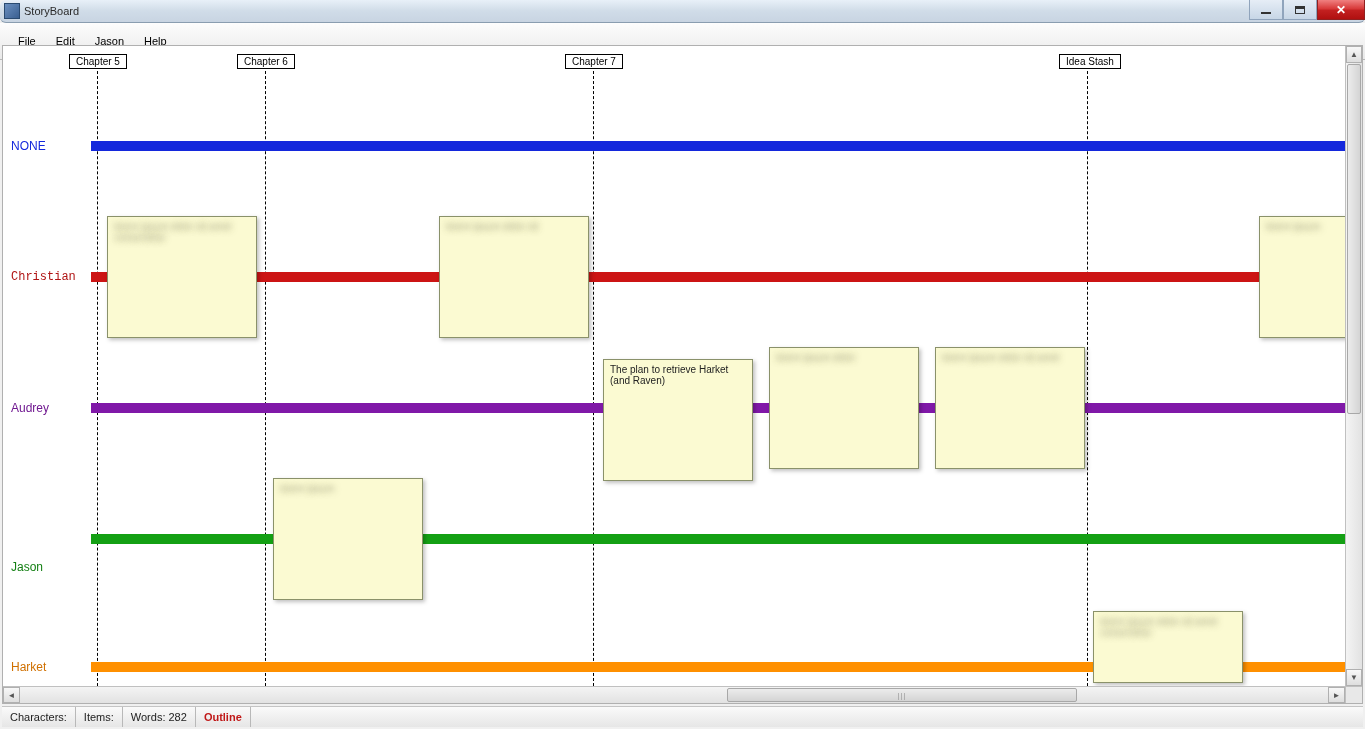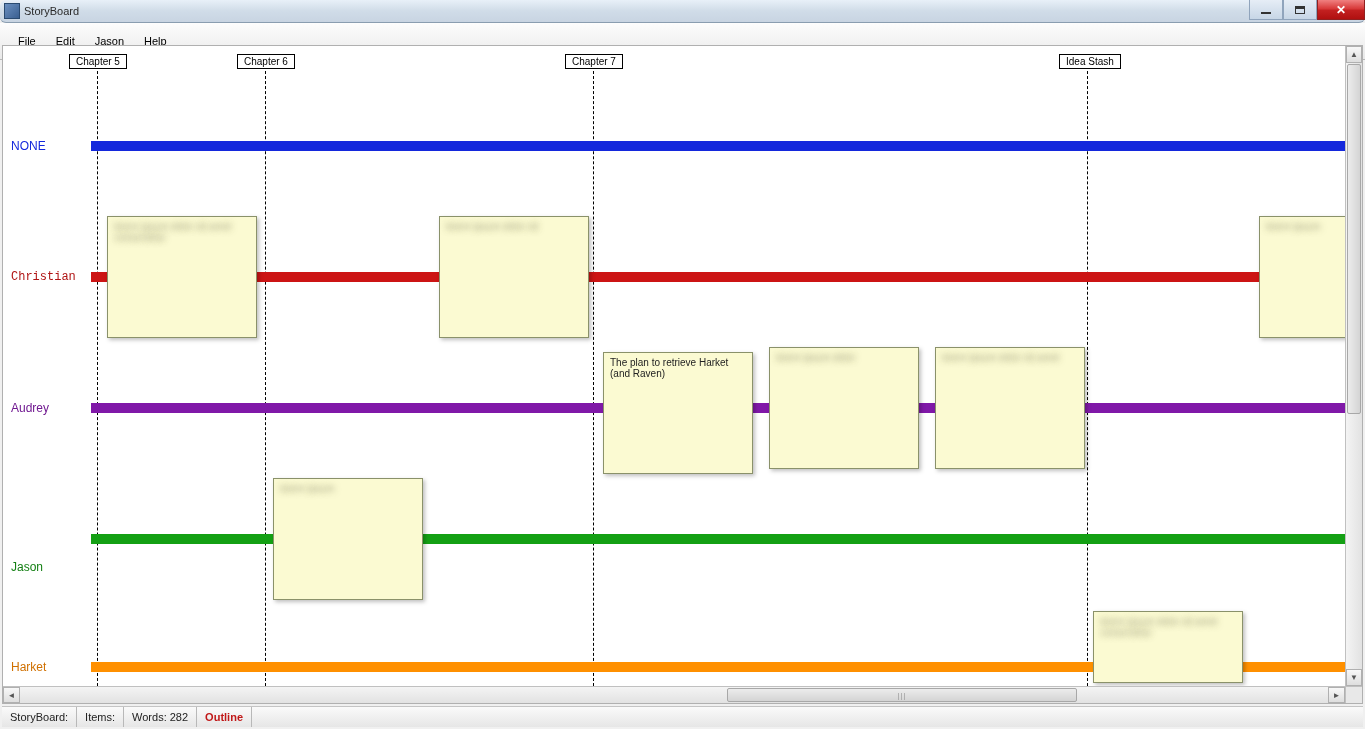--- a/index.html
+++ b/index.html
@@ -201,21 +201,21 @@
       <div class="track-line" style="top: 231px; background: rgb(204, 20, 20);"></div>
       <div class="track-label" style="top: 362px; color: rgb(112, 24, 144);">Audrey</div>
       <div class="track-line" style="top: 362px; background: rgb(128, 24, 168);"></div>
       <div class="track-label" style="top: 521px; color: rgb(20, 128, 20);">Jason</div>
       <div class="track-line" style="top: 493px; background: rgb(20, 160, 20);"></div>
       <div class="track-label" style="top: 621px; color: rgb(208, 112, 0);">Harket</div>
       <div class="track-line" style="top: 621px; background: rgb(255, 144, 0);"></div>
       <div class="card blurred" style="left: 104px; top: 170px;">lorem ipsum dolor sit amet consectetur</div>
       <div class="card blurred" style="left: 436px; top: 170px;">lorem ipsum dolor sit</div>
       <div class="card blurred" style="left: 1256px; top: 170px; width: 90px;">lorem ipsum</div>
-      <div class="card" style="left: 600px; top: 306px;">The plan to retrieve Harket (and Raven)</div>
+      <div class="card" style="left: 600px; top: 313px;">The plan to retrieve Harket (and Raven)</div>
       <div class="card blurred" style="left: 766px; top: 301px;">lorem ipsum dolor</div>
       <div class="card blurred" style="left: 932px; top: 301px;">lorem ipsum dolor sit amet</div>
       <div class="card blurred" style="left: 270px; top: 432px;">lorem ipsum</div>
       <div class="card blurred" style="left: 1090px; top: 565px; height: 72px;">lorem ipsum dolor sit amet consectetur</div>
     </div>
 
   <div class="hscroll">
     <div class="arrow left">◄</div>
     <div class="thumb" id="hthumb" style="left: 724px; width: 350px;">
         <span class="grip">|||</span>
@@ -224,17 +224,17 @@
   </div>
   <div class="vscroll">
     <div class="arrow up">▲</div>
     <div class="thumb" id="vthumb" style="top: 18px; height: 350px;"></div>
     <div class="arrow down">▼</div>
   </div>
   <div class="scroll-corner"></div>
 </div>
 
 <div class="statusbar">
-  <div class="cell">StoryBoard:</div>
+  <div class="cell">Characters:</div>
   <div class="cell">Items:</div>
   <div class="cell">Words: 282</div>
   <div class="cell outline">Outline</div>
 </div>
 
 </body></html>

